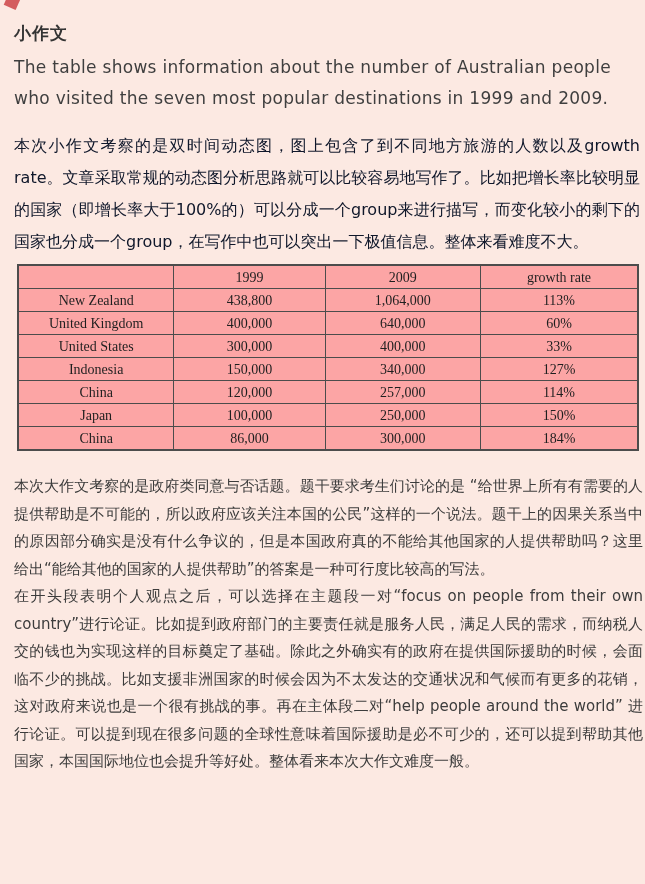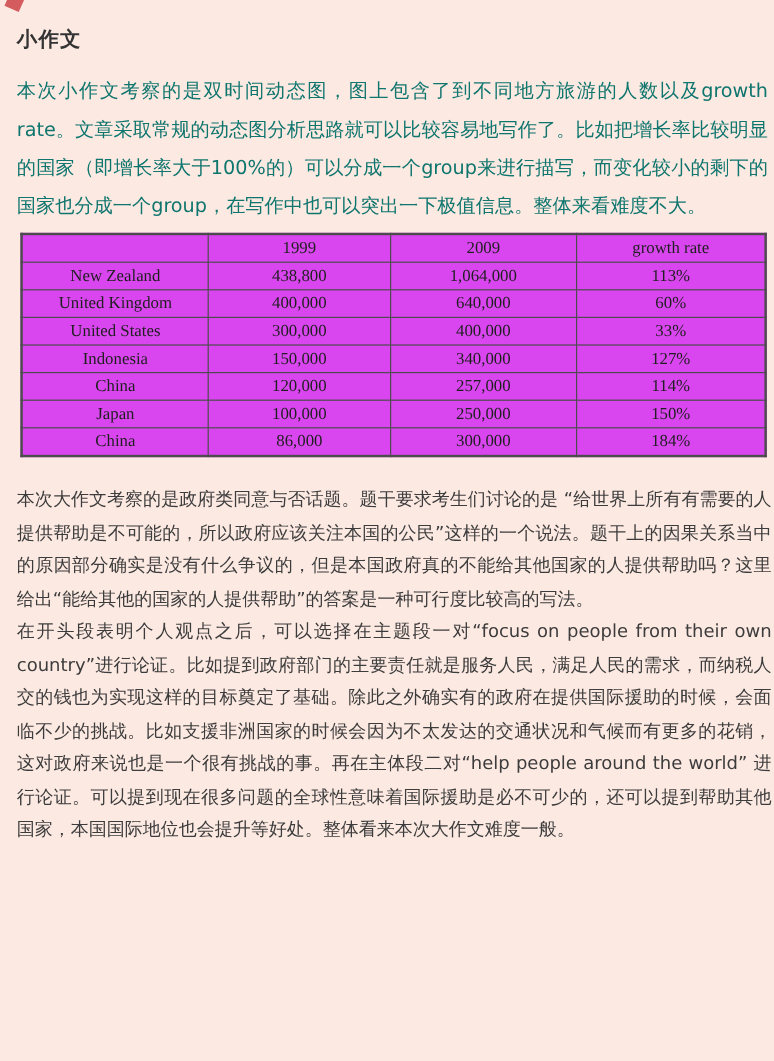--- a/index.html
+++ b/index.html
@@ -23,28 +23,28 @@
     font-size:17px;font-weight:bold;color:#333333;
     margin:0;line-height:22px;
     letter-spacing:1px;
   }
   .prompt-1{
     font-size:17px;line-height:31px;color:#3f3f3f;
     margin:8px 0 0 0;max-width:612px;
     letter-spacing:.3px;
   }
   .analysis-1{
-    font-size:16px;line-height:32px;color:#0f766e;
+    font-size:16px;line-height:32px;color:#0f172a;
     margin:16px 0 0 0;width:626px;
     text-align:justify;
   }
   table.dest-table{
     border-collapse:collapse;
     margin:6px 0 0 3px;
-    background:#d946ef;
+    background:#fca5a5;
     font-family:"Liberation Serif","DejaVu Serif",serif;
     color:#1f1f1f;
     border:2px solid #4c4c4c;
   }
   table.dest-table th,
   table.dest-table td{
     border:1.5px solid #4c4c4c;
     text-align:center;
     vertical-align:middle;
     font-size:14px;
@@ -73,20 +73,21 @@
 </style>
 </head>
 <body>
 
 <div class="page">
 
   <div class="corner-mark"></div>
 
   <h2 class="section-heading">小作文</h2>
 
+  <p class="prompt-1">The table shows information about the number of Australian people who visited the seven most popular destinations in 1999 and 2009.</p>
 
   <p class="analysis-1">本次小作文考察的是双时间动态图，图上包含了到不同地方旅游的人数以及growth rate。文章采取常规的动态图分析思路就可以比较容易地写作了。比如把增长率比较明显的国家（即增长率大于100%的）可以分成一个group来进行描写，而变化较小的剩下的国家也分成一个group，在写作中也可以突出一下极值信息。整体来看难度不大。</p>
 
   <table class="dest-table">
     <thead>
       <tr>
         <th class="col-country"></th>
         <th class="col-1999">1999</th>
         <th class="col-2009">2009</th>
         <th class="col-growth">growth rate</th>

